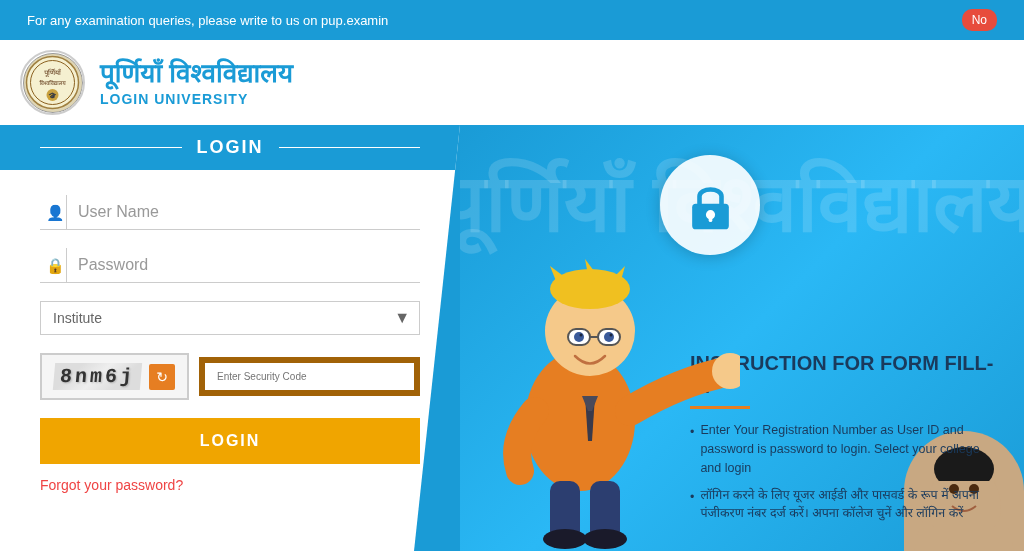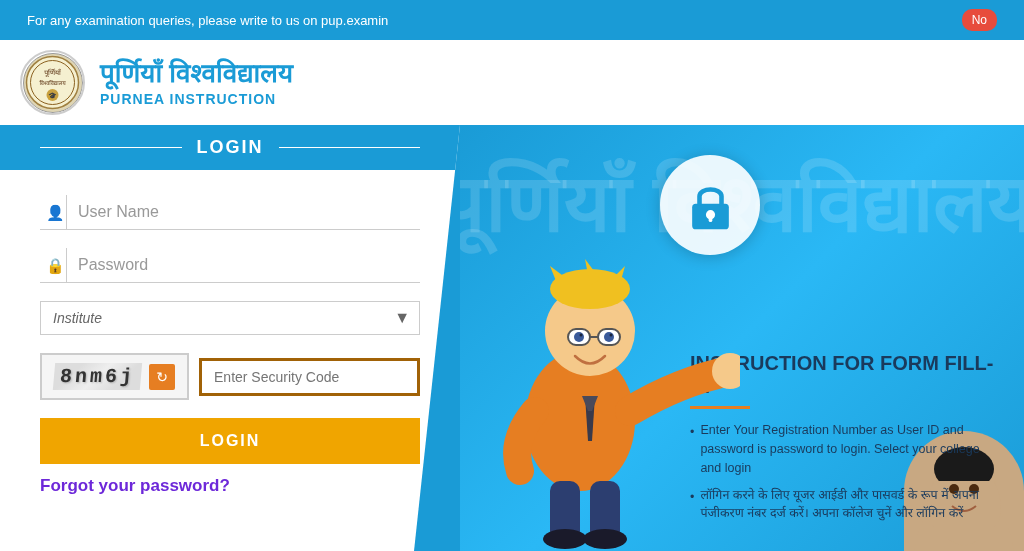--- a/index.html
+++ b/index.html
@@ -168,21 +168,20 @@
     .select-group select {
       width: 100%;
       border: 1px solid #ccc;
       padding: 8px 12px;
       font-size: 14px;
       outline: none;
       color: #666;
       appearance: none;
       background: white;
       cursor: pointer;
-      font-style: italic;
     }
     .select-arrow {
       position: absolute;
       right: 10px;
       top: 50%;
       transform: translateY(-50%);
       pointer-events: none;
       color: #666;
     }
 
@@ -221,44 +220,44 @@
       height: 26px;
       display: flex;
       align-items: center;
       justify-content: center;
       cursor: pointer;
       font-size: 14px;
       border-radius: 2px;
     }
     .captcha-input {
       flex: 1;
-      border: 3px solid #a16207;
+      border: 6px solid #a16207;
       padding: 8px 12px;
-      font-size: 14px;
+      font-size: 10px;
       outline: none;
       color: #999;
     }
 
     .login-btn {
       width: 100%;
       background: #f0a500;
       color: white;
       border: none;
       padding: 14px;
       font-size: 16px;
       font-weight: bold;
       letter-spacing: 2px;
       cursor: pointer;
       margin-bottom: 12px;
     }
 
     .forgot-link {
-      color: #6d28d9;
-      font-size: 17px;
-      font-weight: bold;
+      color: #ef4444;
+      font-size: 14px;
+      font-weight: normal;
       cursor: pointer;
       text-decoration: none;
     }
 
     
     .right-panel {
       flex: 1;
       background: #1a9bd6;
       position: relative;
       overflow: hidden;
@@ -384,21 +383,21 @@
         <circle cx="27.5" cy="27.5" r="22" fill="none" stroke="#8a6020" stroke-width="1"></circle>
         <text x="27.5" y="20" text-anchor="middle" font-size="7" fill="#5a3010" font-family="serif">पूर्णियाँ</text>
         <text x="27.5" y="30" text-anchor="middle" font-size="5.5" fill="#5a3010" font-family="serif">विश्वविद्यालय</text>
         <circle cx="27.5" cy="40" r="6" fill="#c8a040"></circle>
         <text x="27.5" y="43" text-anchor="middle" font-size="7" fill="white">🎓</text>
       </svg>
     </div>
   </div>
   <div class="uni-name">
     <div class="uni-name-hindi">पूर्णियाँ विश्वविद्यालय</div>
-    <div class="uni-name-english">PURNEA INSTRUCTION</div>
+    <div class="uni-name-english">LOGIN UNIVERSITY</div>
   </div>
 </div>
 
 <div class="main-content">
 
   <div class="login-panel">
     <div class="login-header">
       <div class="login-header-line"></div>
       <span class="login-title">LOGIN</span>
       <div class="login-header-line"></div>

